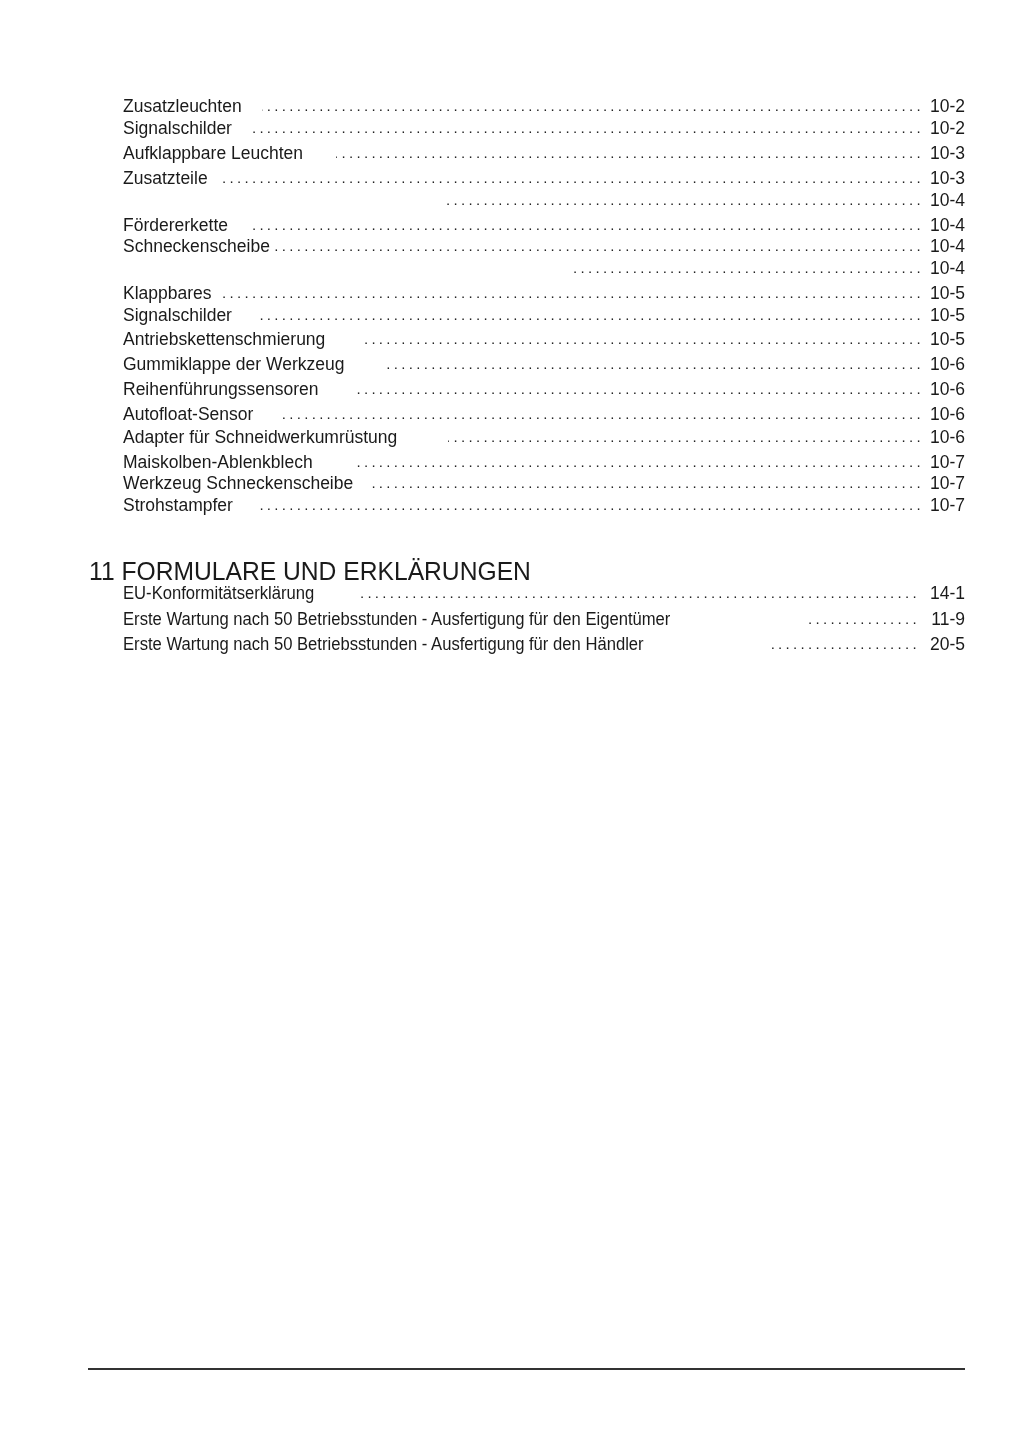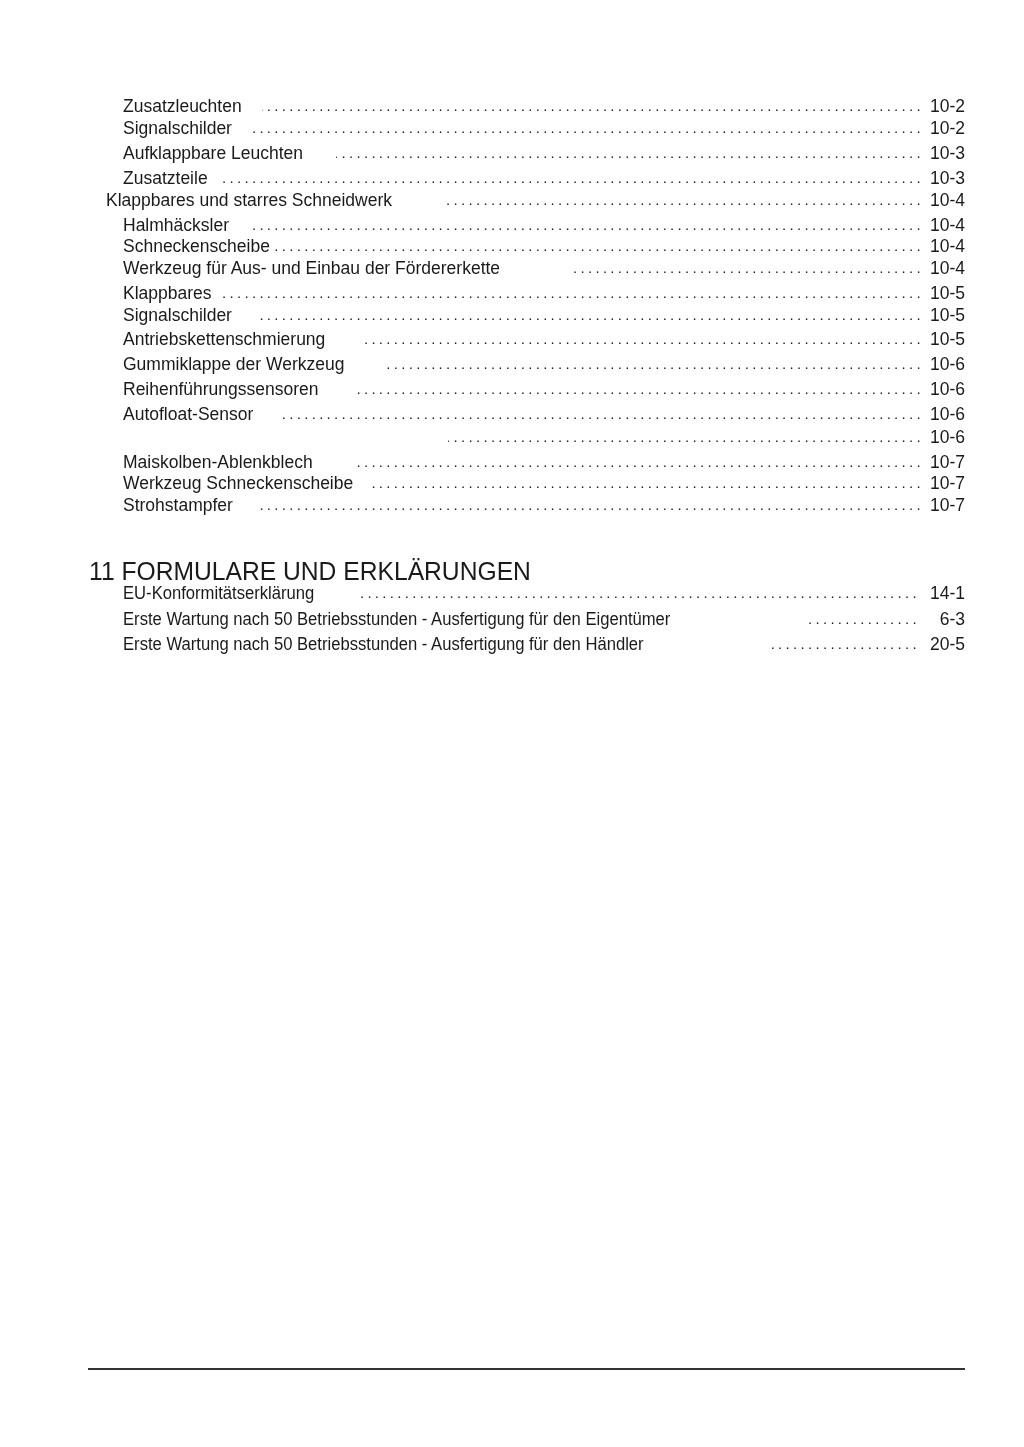--- a/index.html
+++ b/index.html
@@ -37,36 +37,34 @@
     <span class="title">Aufklappbare Leuchten</span>
     <span class="page">10-3</span>
   </div>
   <div class="row lvl2" style="top:167px">
     <span class="leader" style="left:223px">........................................................................................................................................................</span>
     <span class="title">Zusatzteile</span>
     <span class="page">10-3</span>
   </div>
   <div class="row lvl1" style="top:189px">
     <span class="leader" style="left:446px">........................................................................................................................................................</span>
-    <span class="title">Klappbares und starres Schneidwerk</span>
     <span class="page">10-4</span>
   </div>
   <div class="row lvl2" style="top:214px">
     <span class="leader" style="left:250px">........................................................................................................................................................</span>
-    <span class="title">Halmhäcksler</span>
+    <span class="title">Fördererkette</span>
     <span class="page">10-4</span>
   </div>
   <div class="row lvl2" style="top:235px">
     <span class="leader" style="left:274px">........................................................................................................................................................</span>
     <span class="title">Schneckenscheibe</span>
     <span class="page">10-4</span>
   </div>
   <div class="row lvl2" style="top:257px">
     <span class="leader" style="left:570px">........................................................................................................................................................</span>
-    <span class="title">Werkzeug für Aus- und Einbau der Fördererkette</span>
     <span class="page">10-4</span>
   </div>
   <div class="row lvl2" style="top:282px">
     <span class="leader" style="left:218px">........................................................................................................................................................</span>
     <span class="title">Klappbares</span>
     <span class="page">10-5</span>
   </div>
   <div class="row lvl2" style="top:304px">
     <span class="leader" style="left:258px">........................................................................................................................................................</span>
     <span class="title">Signalschilder</span>
@@ -87,20 +85,21 @@
     <span class="title">Reihenführungssensoren</span>
     <span class="page">10-6</span>
   </div>
   <div class="row lvl2" style="top:403px">
     <span class="leader" style="left:278px">........................................................................................................................................................</span>
     <span class="title">Autofloat-Sensor</span>
     <span class="page">10-6</span>
   </div>
   <div class="row lvl2" style="top:426px">
     <span class="leader" style="left:448px">........................................................................................................................................................</span>
+    <span class="title">Adapter für Schneidwerkumrüstung</span>
     <span class="page">10-6</span>
   </div>
   <div class="row lvl2" style="top:451px">
     <span class="leader" style="left:352px">........................................................................................................................................................</span>
     <span class="title">Maiskolben-Ablenkblech</span>
     <span class="page">10-7</span>
   </div>
   <div class="row lvl2" style="top:472px">
     <span class="leader" style="left:372px">........................................................................................................................................................</span>
     <span class="title">Werkzeug Schneckenscheibe</span>
@@ -115,21 +114,21 @@
   <div class="section-title">11 FORMULARE UND ERKLÄRUNGEN</div>
 
   <div class="row lvl2 condensed" style="top:582px">
     <span class="leader" style="left:360px; right:104px">........................................................................................................................................................</span>
     <span class="title">EU-Konformitätserklärung</span>
     <span class="page">14-1</span>
   </div>
   <div class="row lvl2 condensed" style="top:608px">
     <span class="leader" style="left:806px; right:104px">........................................................................................................................................................</span>
     <span class="title">Erste Wartung nach 50 Betriebsstunden - Ausfertigung für den Eigentümer</span>
-    <span class="page">6-3</span>
+    <span class="page">11-9</span>
   </div>
   <div class="row lvl2 condensed" style="top:633px">
     <span class="leader" style="left:772px; right:104px">........................................................................................................................................................</span>
     <span class="title">Erste Wartung nach 50 Betriebsstunden - Ausfertigung für den Händler</span>
     <span class="page">20-5</span>
   </div>
 </div>
 
 <div class="footer-rule"></div>
 

